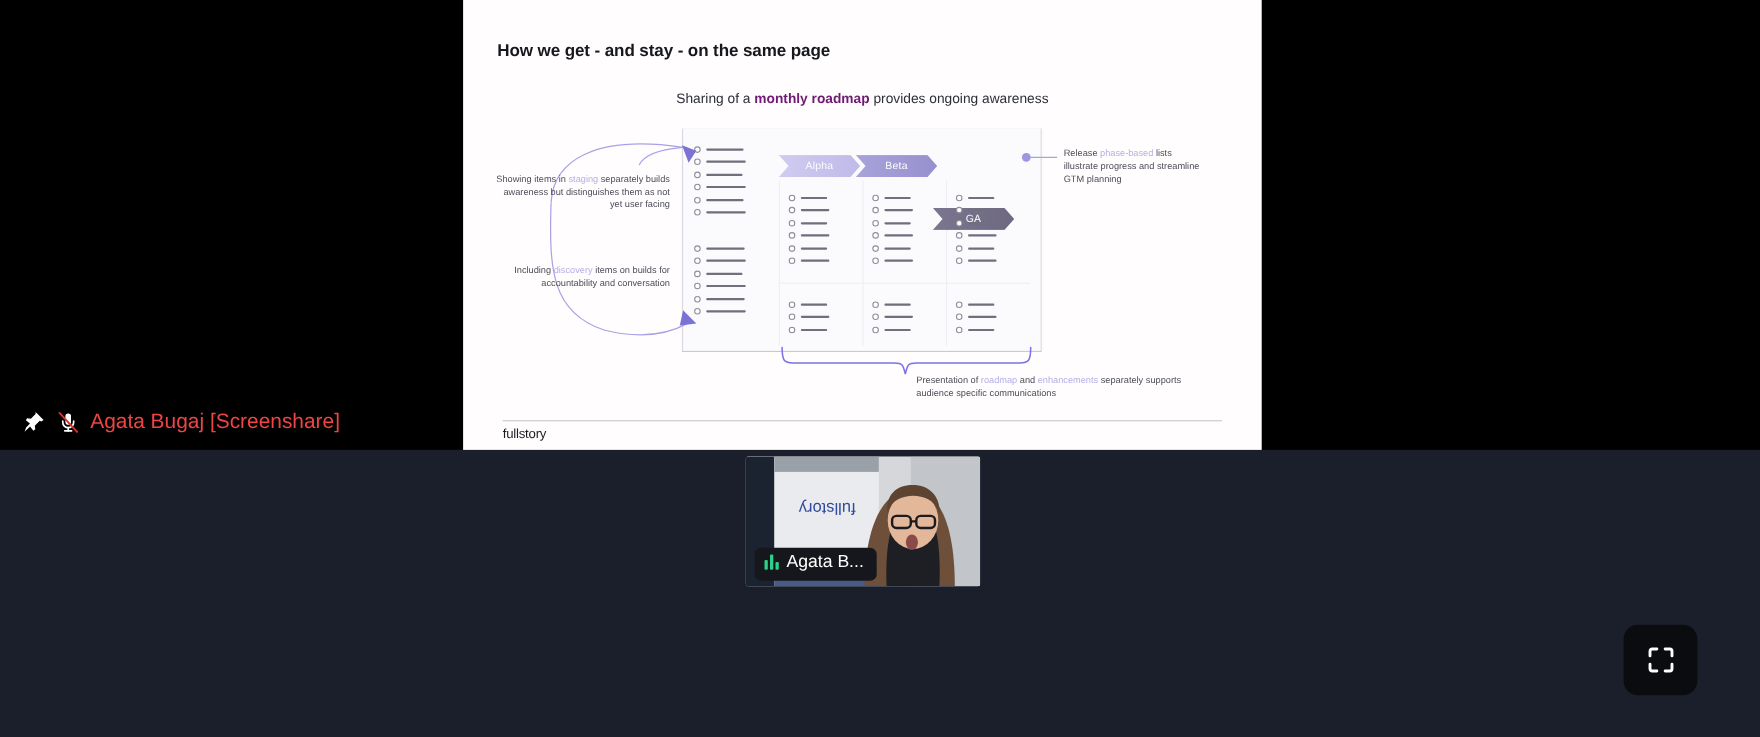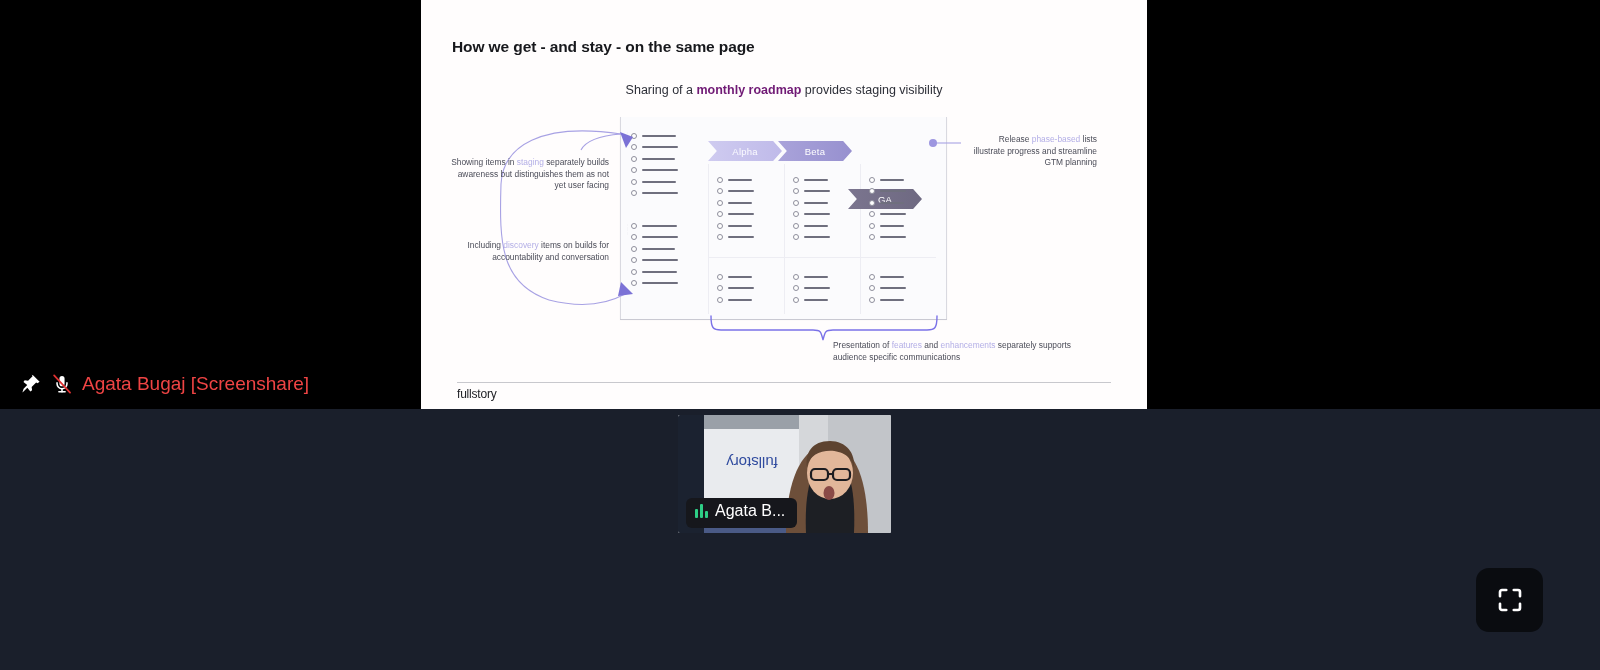--- a/index.html
+++ b/index.html
@@ -100,21 +100,21 @@
   .row-divider {
     position: absolute; left: 287px; width: 228px; height: 1px; background: #ededf3;
   }
 
   
   .anno { position: absolute; font-size: 8.4px; line-height: 11.6px; color: #4b4c58; }
   .anno .hl { color: #b3aee6; }
 
   .anno-left-1 { left: 30px; top: 53px; width: 158px; text-align: right; }
   .anno-left-2 { left: 30px; top: 136px; width: 158px; text-align: right; }
-  .anno-right  { left: 546px; top: 30px; width: 130px; text-align: right; }
+  .anno-right  { left: 546px; top: 30px; width: 130px; text-align: left; }
   .anno-bottom { left: 412px; top: 236px; width: 270px; text-align: left; }
 
   .arrow-svg { position: absolute; left: 0; top: 0; width: 726px; height: 275px; pointer-events: none; }
 
   
   .share-label {
     position: absolute; left: 20px; top: 373px;
     display: flex; align-items: center; gap: 9px;
     color: #ef4444; font-size: 19px;
   }
@@ -152,21 +152,21 @@
 
 <div id="root">
 
   <div class="stage">
 
     <div class="slide">
 
       <div class="slide-title">How we get - and stay - on the same page</div>
 
       <div class="slide-subtitle">
-        <span>Sharing of a </span><span class="hl">monthly roadmap</span><span> provides staging visibility</span>
+        <span>Sharing of a </span><span class="hl">monthly roadmap</span><span> provides ongoing awareness</span>
       </div>
 
       <div class="diagram">
 
         <div class="board-top-edge"></div>
         <div class="board"></div>
         <div class="board-bottom-edge"></div>
 
         <div class="ghost-label" style="left:202px; top:28px; height:72px;">·········</div>
         <div class="ghost-label" style="left:202px; top:120px; height:72px;">·········</div>
@@ -388,21 +388,21 @@
           <span>Including </span><span class="hl">discovery</span>
           <span>items on builds for accountability and conversation</span>
         </div>
 
         <div class="anno anno-right">
           <span>Release </span><span class="hl">phase-based</span>
           <span>lists illustrate progress and streamline GTM planning</span>
         </div>
 
         <div class="anno anno-bottom">
-          <span>Presentation of </span><span class="hl">features</span><span> and </span><span class="hl">enhancements</span><span> separately supports audience specific communications</span>
+          <span>Presentation of </span><span class="hl">roadmap</span><span> and </span><span class="hl">enhancements</span><span> separately supports audience specific communications</span>
         </div>
 
       </div>
 
       <div class="footer-rule"></div>
       <div class="footer-brand">fullstory</div>
     </div>
 
     <div class="share-label">
       <svg class="icon-pin" viewBox="0 0 24 24">

